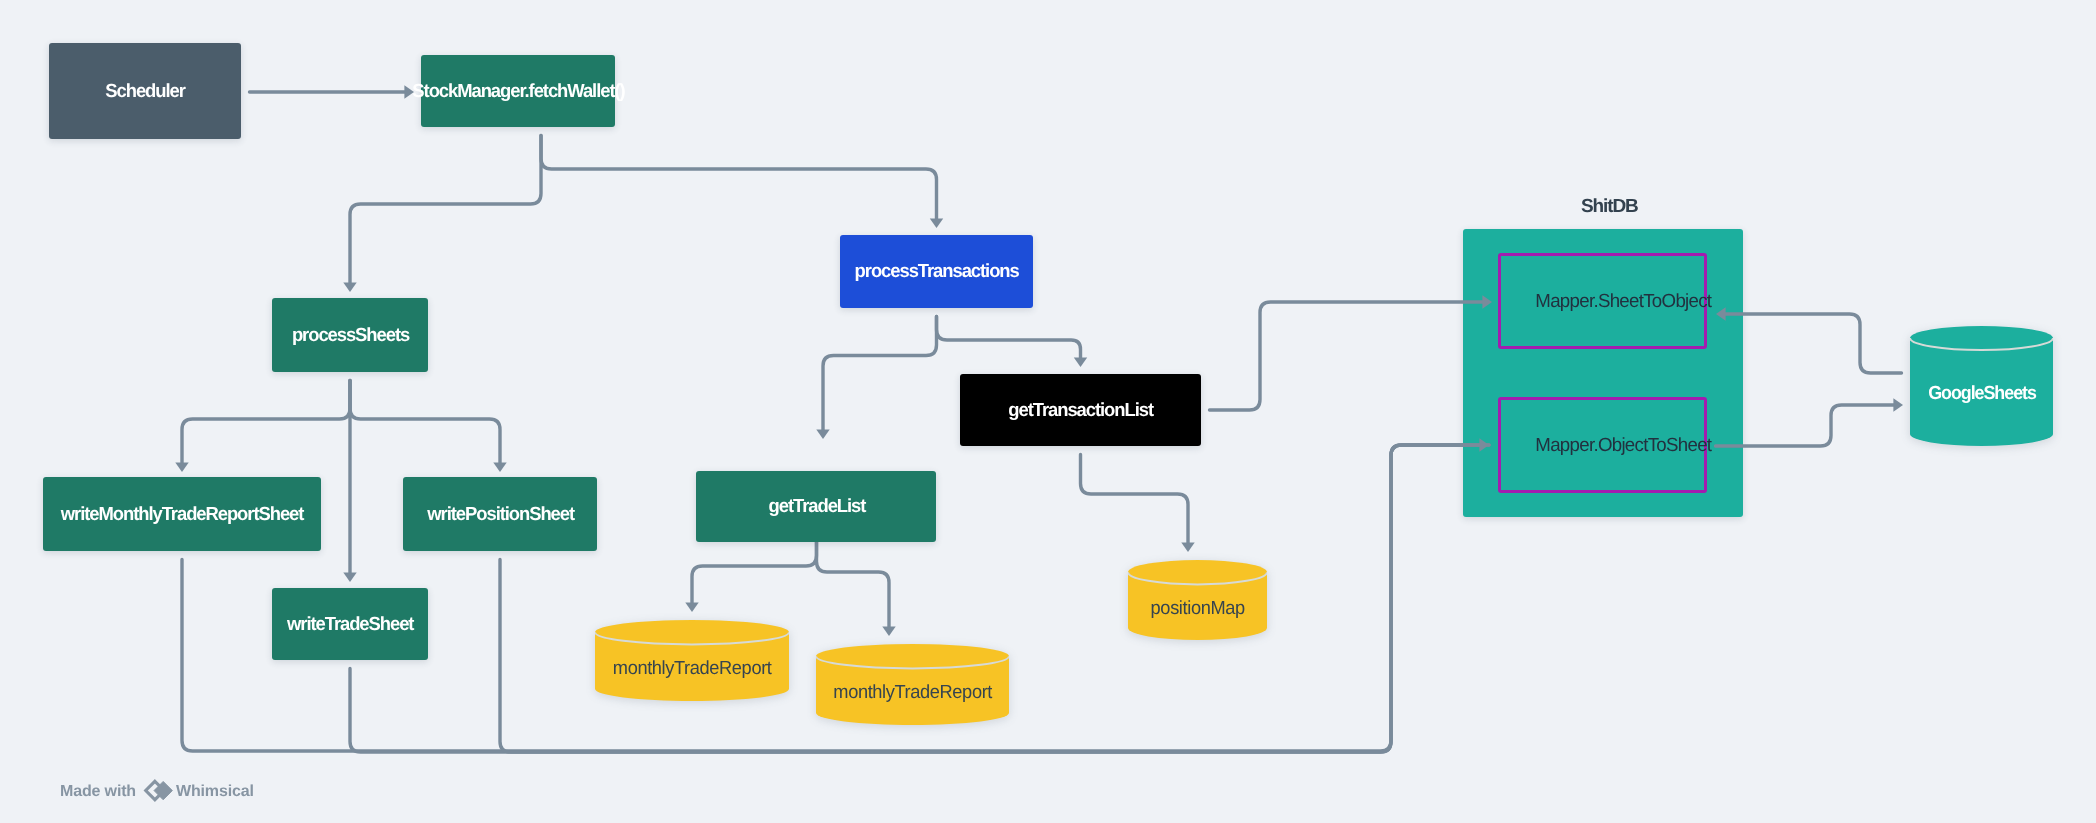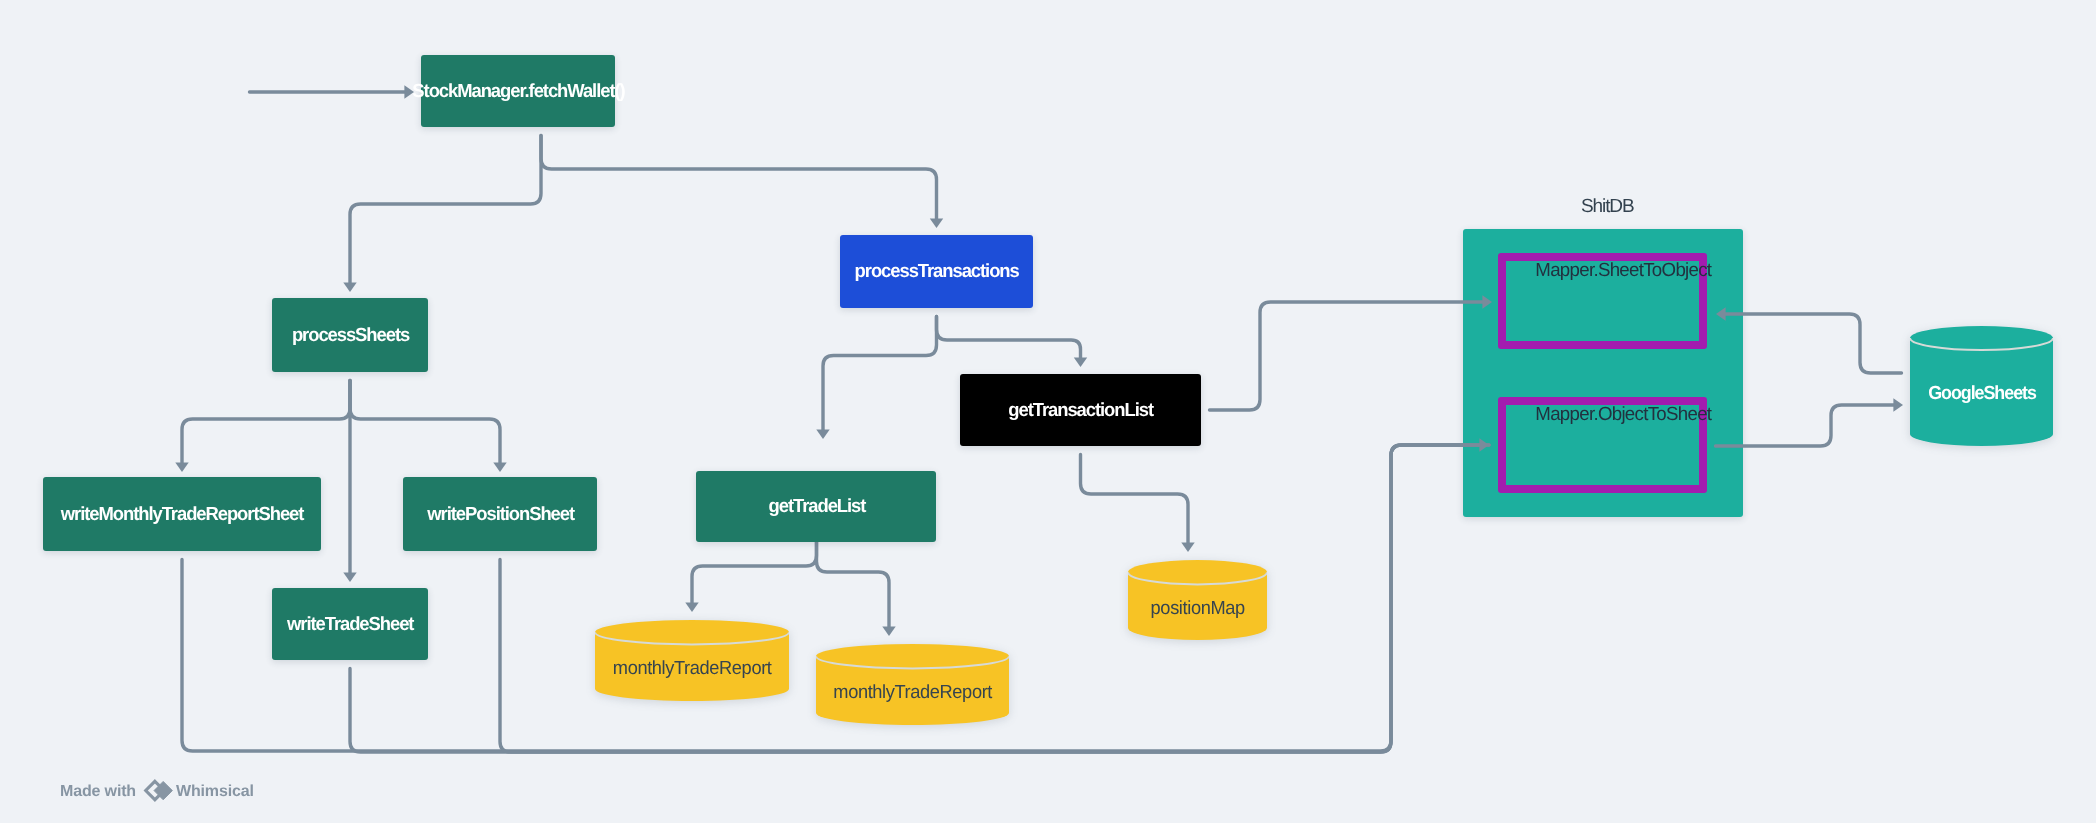--- a/index.html
+++ b/index.html
@@ -14,24 +14,24 @@
   #nodes-layer{position:absolute;left:0;top:0;width:2096px;height:823px;z-index:3;}
   #cylinder-layer{position:absolute;left:0;top:0;width:2096px;height:823px;z-index:3;}
   .footer{z-index:4;}
   .node{position:absolute;box-sizing:border-box;display:flex;align-items:center;
         justify-content:center;border-radius:3px;
         box-shadow:0 2px 7px rgba(45,62,80,.16);}
   .node .lbl{white-space:nowrap;font-size:19px;font-weight:700;letter-spacing:-1.1px;
              line-height:1;padding-left:1.1px;transform:scaleX(0.97);}
   .group{position:absolute;box-sizing:border-box;border-radius:3px;
          box-shadow:0 2px 7px rgba(45,62,80,.16);}
-  .group-title{position:absolute;white-space:nowrap;font-size:19px;font-weight:400;
+  .group-title{position:absolute;white-space:nowrap;font-size:19px;font-weight:700;
                letter-spacing:-1.1px;color:#33424f;line-height:1;}
-  .inner{position:absolute;box-sizing:border-box;border:8px solid #a21caf;border-radius:3px;
-         display:flex;align-items:flex-start;justify-content:center;padding-left:40px;}
+  .inner{position:absolute;box-sizing:border-box;border:3px solid #a21caf;border-radius:3px;
+         display:flex;align-items:center;justify-content:center;padding-left:40px;}
   .inner .lbl{white-space:nowrap;font-size:19px;font-weight:400;letter-spacing:-0.7px;
               color:#22313f;line-height:1;padding-left:0.7px;transform:scaleX(0.982);}
   .cyl{position:absolute;box-sizing:border-box;}
   .cyl .lbl{position:absolute;left:0;right:0;text-align:center;white-space:nowrap;
             font-size:19px;font-weight:400;letter-spacing:-0.4px;line-height:1;
             padding-left:0.4px;transform:scaleX(0.96);}
   .cyl.light .lbl{font-weight:700;letter-spacing:-1.1px;padding-left:1.1px;
                   transform:scaleX(0.94);}
   .footer{position:absolute;left:17px;top:0;width:2096px;height:665px;text-align:right;}
   .footer .ftxt{position:absolute;font-size:16px;font-weight:700;color:#8795a3;
@@ -76,20 +76,23 @@
         <path d="M 882.30 626.40 L 889 636 L 895.70 626.40 Z"></path>
         <path d="M 1181.30 542.40 L 1188 552 L 1194.70 542.40 Z"></path>
         <path d="M 1482.40 308.70 L 1492 302 L 1482.40 295.30 Z"></path>
         <path d="M 1725.60 307.30 L 1716 314 L 1725.60 320.70 Z"></path>
         <path d="M 1893.40 411.70 L 1903 405 L 1893.40 398.30 Z"></path>
         <path d="M 1479.40 451.70 L 1489 445 L 1479.40 438.30 Z"></path>
       </g>
   </svg>
 
   <div id="nodes-layer">
+      <div class="node" style="left: 49px; top: 43px; width: 192px; height: 96px; background: rgb(75, 93, 107);">
+        <span class="lbl" style="color: rgb(255, 255, 255);">Scheduler</span>
+      </div>
       <div class="node" style="left: 421px; top: 55px; width: 194px; height: 72px; background: rgb(31, 122, 102);">
         <span class="lbl" style="color: rgb(255, 255, 255);">StockManager.fetchWallet()</span>
       </div>
       <div class="node" style="left: 272px; top: 298px; width: 156px; height: 74px; background: rgb(31, 122, 102);">
         <span class="lbl" style="color: rgb(255, 255, 255);">processSheets</span>
       </div>
       <div class="node" style="left: 43px; top: 477px; width: 278px; height: 74px; background: rgb(31, 122, 102);">
         <span class="lbl" style="color: rgb(255, 255, 255);">writeMonthlyTradeReportSheet</span>
       </div>
       <div class="node" style="left: 403px; top: 477px; width: 194px; height: 74px; background: rgb(31, 122, 102);">

